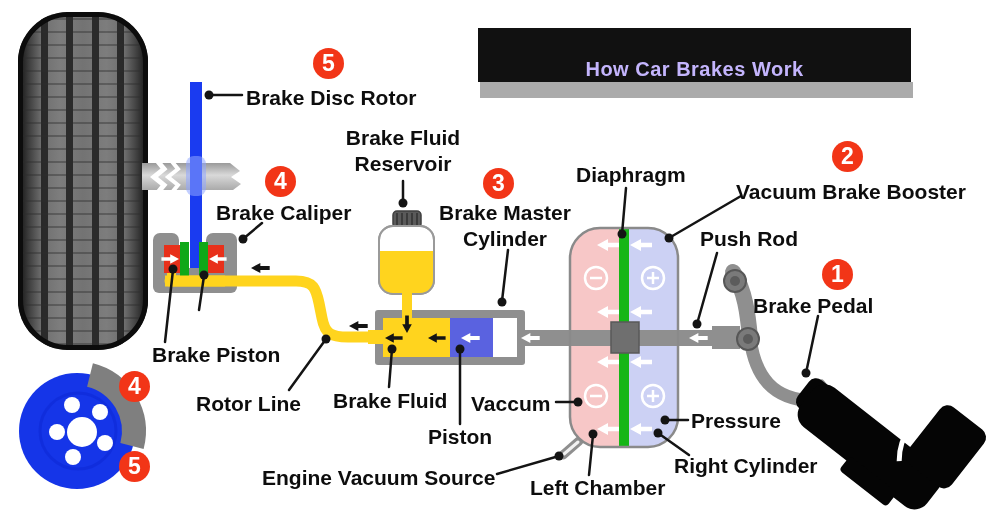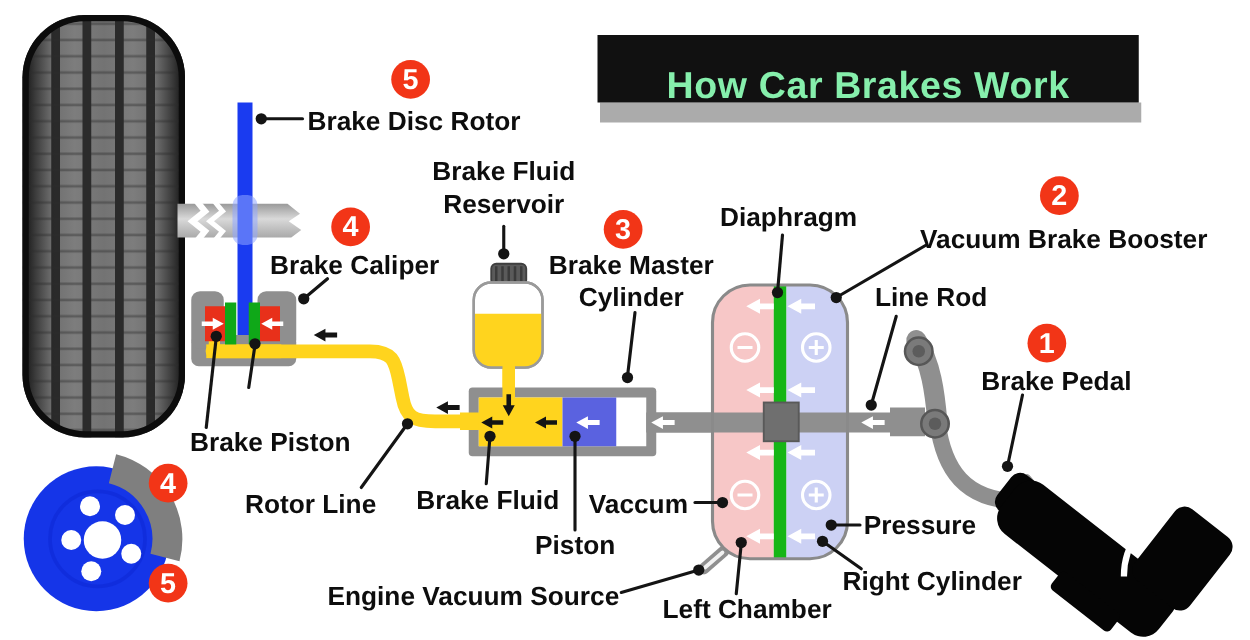--- a/index.html
+++ b/index.html
@@ -3,21 +3,21 @@
 <meta charset="utf-8">
 <style>
   html,body{margin:0;padding:0;background:#fff;}
   .stage{position:relative;width:1000px;height:512px;background:#fff;overflow:hidden;
          font-family:"Liberation Sans",sans-serif;}
   .stage svg{position:absolute;left:0;top:0;z-index:2;}
   .title-shadow{position:absolute;left:480px;top:82px;width:433px;height:16px;
                 background:#ababab;z-index:1;}
   .title-bar{position:absolute;left:478px;top:28px;width:433px;height:54px;
              background:var(--title-bg,#111);z-index:3;display:flex;align-items:center;justify-content:center;}
-  .title-bar span{color:#86efac;font-size:30px;font-weight:bold;letter-spacing:.5px;margin-top:28px;}
+  .title-bar span{color:#c4b5fd;font-size:20px;font-weight:bold;letter-spacing:.5px;margin-top:28px;}
   .lbl{position:absolute;z-index:6;font-size:21px;font-weight:bold;color:#0d0d0d;
        white-space:nowrap;line-height:26px;}
   .lbl.center{text-align:center;white-space:normal;}
   .badge{position:absolute;z-index:7;width:31px;height:31px;border-radius:50%;
          background:var(--badge-red,#f23517);color:#fff;font-size:23px;font-weight:bold;
          display:flex;align-items:center;justify-content:center;}
 </style>
 </head>
 <body>
 
@@ -263,22 +263,22 @@
   </div>
   <div class="lbl" style="left:333px;top:388px">Brake Fluid</div>
   <div class="lbl" style="left:428px;top:424px">Piston</div>
   <div class="lbl" style="left:471px;top:391px">Vaccum</div>
   <div class="lbl" style="left:262px;top:465px">Engine Vacuum Source</div>
   <div class="lbl" style="left:530px;top:475px">Left Chamber</div>
   <div class="lbl" style="left:674px;top:453px">Right Cylinder</div>
   <div class="lbl" style="left:691px;top:408px">Pressure</div>
   <div class="lbl" style="left:576px;top:162px">Diaphragm</div>
   <div class="lbl" style="left:736px;top:179px">Vacuum Brake Booster</div>
-  <div class="lbl" style="left:700px;top:226px">Line Rod</div>
-  <div class="lbl" style="left:785px;top:293px">Brake Pedal</div>
+  <div class="lbl" style="left:700px;top:226px">Push Rod</div>
+  <div class="lbl" style="left:753px;top:293px">Brake Pedal</div>
 
   <div class="badge" style="left:313px;top:48px">5</div>
   <div class="badge" style="left:265px;top:166px">4</div>
   <div class="badge" style="left:483px;top:168px">3</div>
   <div class="badge" style="left:832px;top:141px">2</div>
   <div class="badge" style="left:822px;top:259px">1</div>
   <div class="badge" style="left:119px;top:371px">4</div>
   <div class="badge" style="left:119px;top:451px">5</div>
 
 </div>

